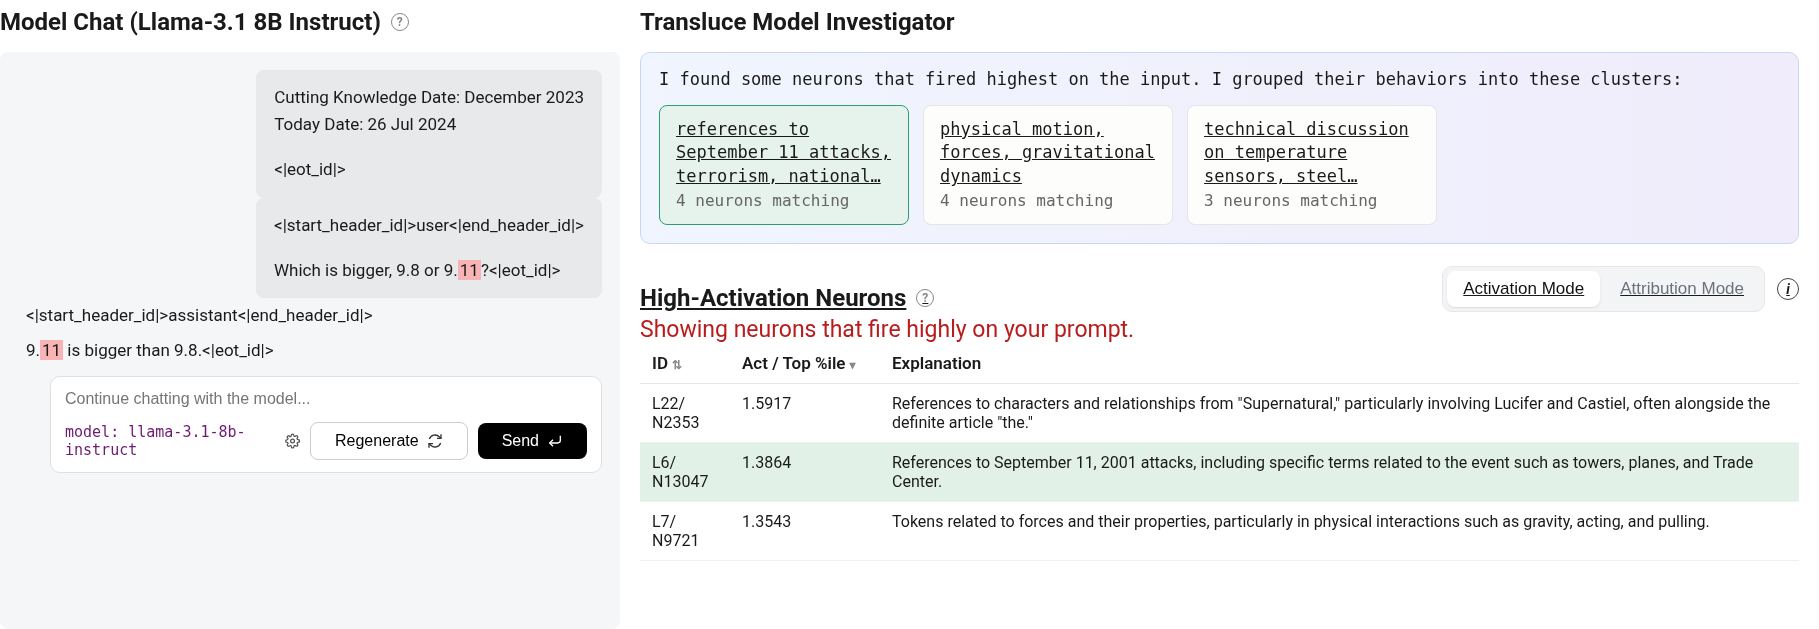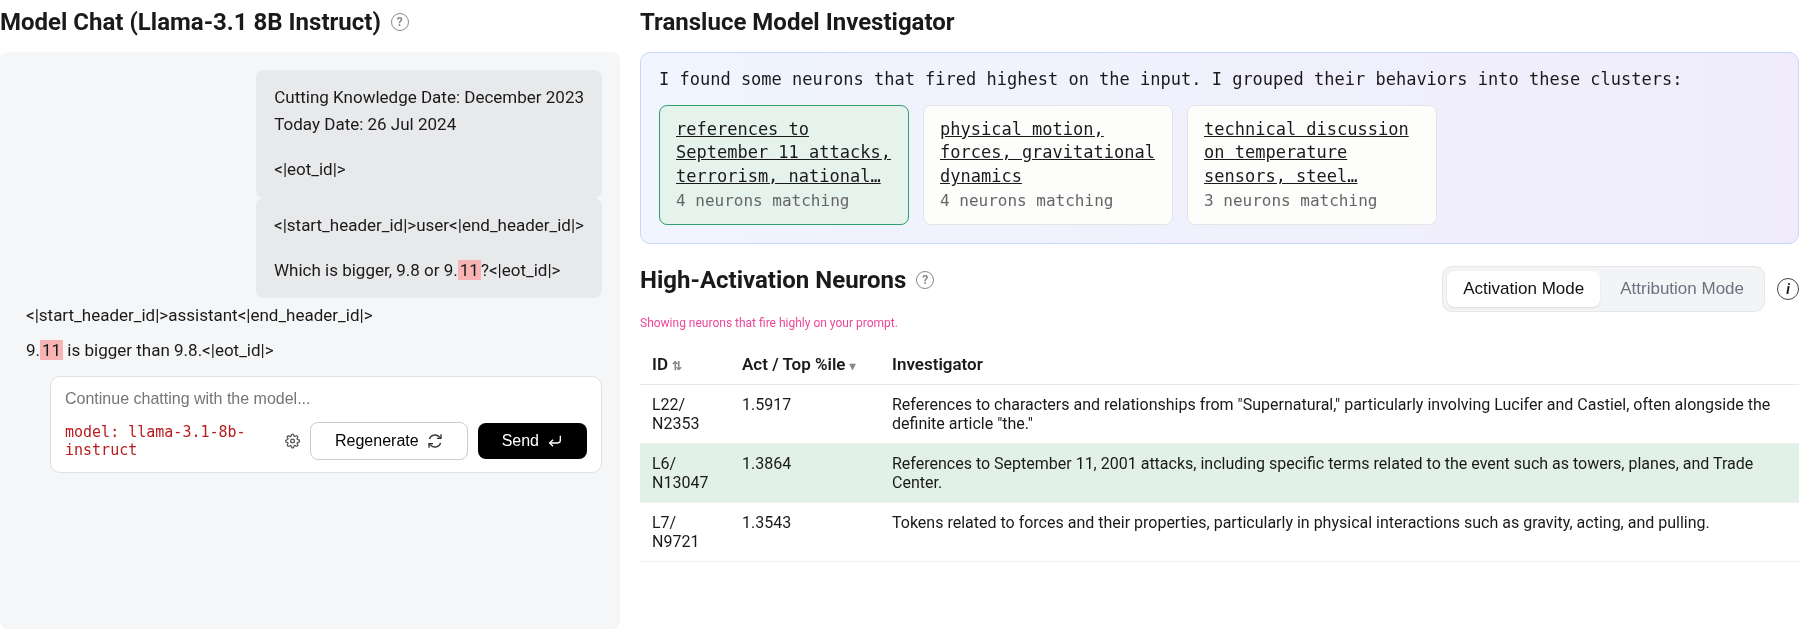--- a/index.html
+++ b/index.html
@@ -9,37 +9,37 @@
 .panel-title { font-size: 24px; font-weight: 700; display: flex; align-items: center; gap: 10px; margin-bottom: 16px; }
 .help-icon { width: 18px; height: 18px; border: 1.5px solid #888; border-radius: 50%; display: inline-flex; align-items: center; justify-content: center; font-size: 12px; color: #888; }
 .chat-area { background: #f5f6f7; border-radius: 8px; padding: 18px; flex: 1; display: flex; flex-direction: column; overflow: hidden; }
 .msg { background: #e8e9eb; border-radius: 8px; padding: 14px 18px; font-size: 17px; line-height: 1.6; max-width: 560px; }
 .msg-right { align-self: flex-end; }
 .msg-left { align-self: flex-start; background: #f5f6f7; padding: 4px 8px; }
 .highlight { background: #f8b4b4; padding: 0 2px; }
 .input-row { background: #fff; border: 1px solid #e0e0e0; border-radius: 10px; margin-top: 8px; padding: 12px 14px; margin-left: 32px; }
 .input-field { width: 100%; border: none; font-size: 16px; color: #888; outline: none; background: transparent; }
 .controls { display: flex; align-items: center; gap: 10px; margin-top: 14px; justify-content: flex-end; }
-.model-label { font-family: ui-monospace, Menlo, monospace; font-size: 15px; color: #b91c1c; margin-right: auto; display: flex; align-items: center; gap: 8px; }
+.model-label { font-family: ui-monospace, Menlo, monospace; font-size: 15px; color: #701a75; margin-right: auto; display: flex; align-items: center; gap: 8px; }
 .gear-icon { width: 18px; height: 18px; }
 .btn { padding: 9px 24px; border-radius: 8px; font-size: 16px; font-weight: 500; display: inline-flex; align-items: center; gap: 8px; cursor: pointer; border: 1px solid #ccc; background: #fff; }
 .btn-send { background: #000; color: #fff; border: none; }
 .icon-sm { width: 16px; height: 16px; }
 
 .investigator-box { border: 1.5px solid #c6d8f5; background: linear-gradient(to right, #f0f5ff, #f0ecfb); border-radius: 10px; padding: 14px 18px 18px 18px; margin-bottom: 22px; }
 .investigator-text { font-family: ui-monospace, Menlo, monospace; font-size: 17px; line-height: 1.5; margin-bottom: 12px; }
 .cluster-row { display: flex; gap: 14px; }
 .cluster-card { border-radius: 8px; padding: 12px 16px; font-family: ui-monospace, Menlo, monospace; font-size: 17px; line-height: 1.4; background: #fdfdfc; border: 1px solid #e5e5e5; width: 250px; cursor: pointer; }
 .cluster-card.active { background: #e6f3ec; border: 1.5px solid #2e9e6b; }
 .cluster-desc { min-height: 72px; overflow: hidden; text-decoration: underline; }
 .cluster-count { color: #666; font-size: 16px; }
 
-.section-header { display: flex; align-items: flex-start; justify-content: space-between; margin-bottom: 4px; }
+.section-header { display: flex; align-items: flex-end; justify-content: space-between; margin-bottom: 4px; text-decoration: underline; }
 .section-title { font-size: 24px; font-weight: 700; display: flex; align-items: center; gap: 10px; }
-.section-sub { color: #ec4899; font-size: 12px; margin-bottom: 14px; }
+.section-sub { color: #b91c1c; font-size: 23px; }
 .mode-toggle { display: flex; align-items: center; gap: 12px; }
 .toggle-group { background: #f3f4f6; border: 1px solid #e5e7eb; border-radius: 10px; padding: 4px; display: flex; gap: 4px; }
 .toggle-btn { padding: 8px 16px; border-radius: 8px; font-size: 17px; font-weight: 500; cursor: pointer; border: none; background: transparent; color: #6b7280; }
 .toggle-btn.active { background: #fff; color: #111; box-shadow: 0 1px 2px rgba(0,0,0,0.1); }
 .info-icon { width: 22px; height: 22px; border: 1.5px solid #444; border-radius: 50%; display: inline-flex; align-items: center; justify-content: center; font-size: 14px; font-weight: 700; font-style: italic; }
 
 .neuron-table { width: 100%; border-collapse: collapse; }
 .neuron-table th { text-align: left; font-size: 17px; font-weight: 600; padding: 10px 12px; border-bottom: 1px solid #e5e7eb; }
 .neuron-table td { padding: 10px 12px; font-size: 16px; vertical-align: top; border-bottom: 1px solid #f0f0f0; }
 .neuron-table tr.highlighted td { background: #e2f1e8; }
@@ -145,21 +145,21 @@
       <span class="info-icon">i</span>
     </div>
   </div>
   <div class="section-sub">Showing neurons that fire highly on your prompt.</div>
 
   <table class="neuron-table">
     <thead>
       <tr>
         <th class="col-id"><span>ID</span><span class="sort-icon">⇅</span></th>
         <th class="col-act"><span>Act / Top %ile</span><span class="chev-icon">▾</span></th>
-        <th><span>Investigator</span></th>
+        <th><span>Explanation</span></th>
       </tr>
     </thead>
     <tbody>
       <tr>
         <td><span>L22/</span><br><span>N2353</span></td>
         <td>1.5917</td>
         <td>References to characters and relationships from "Supernatural," particularly involving Lucifer and Castiel, often alongside the definite article "the."</td>
       </tr>
       <tr class="highlighted">
         <td><span>L6/</span><br><span>N13047</span></td>

